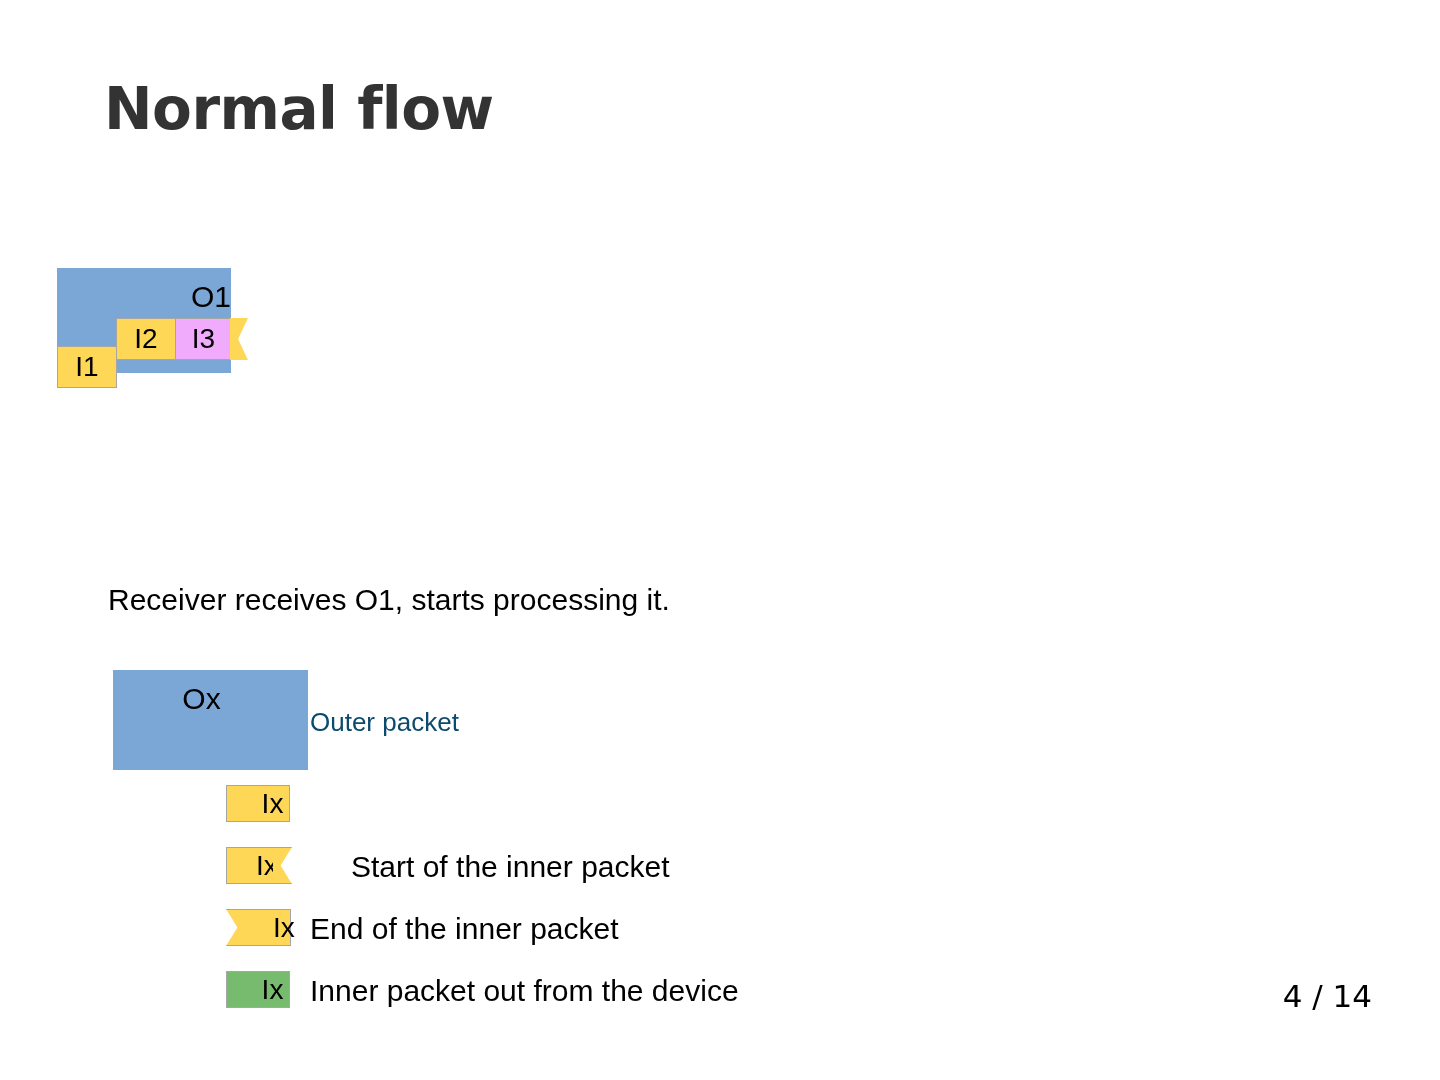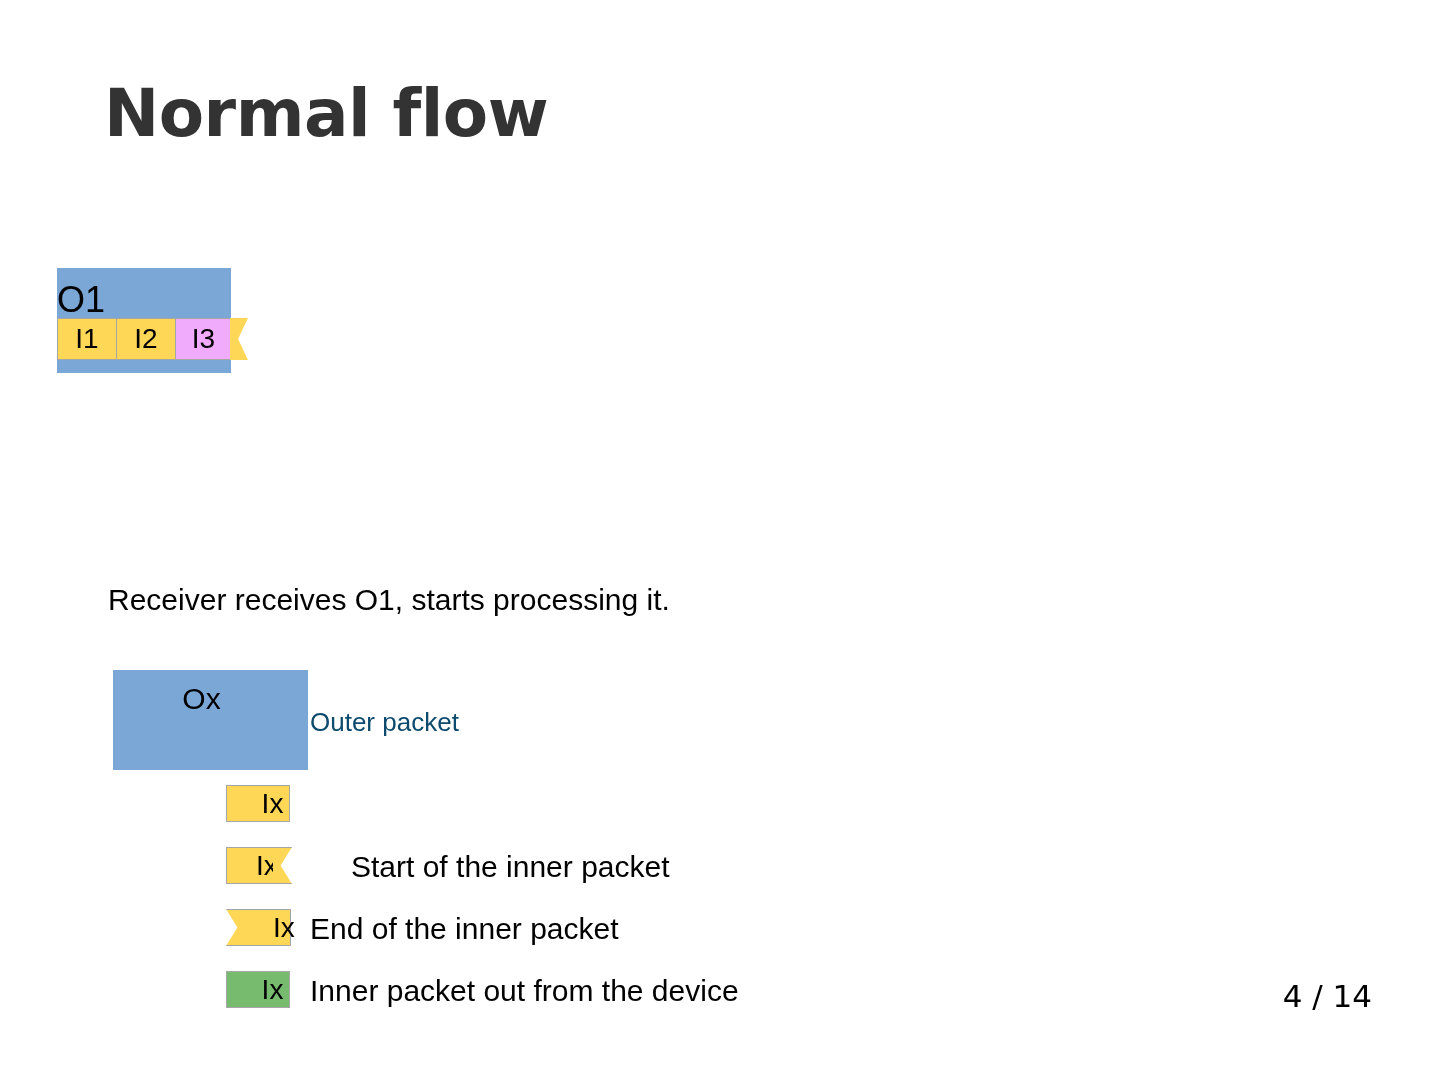--- a/index.html
+++ b/index.html
@@ -21,21 +21,21 @@
     width: 1440px;
     height: 1080px;
   }
 
   
   .slide-title {
     position: absolute;
     left: 104px;
     top: 78px;
     font-family: "DejaVu Sans", sans-serif;
-    font-size: 66px;
+    font-size: 58px;
     font-weight: bold;
     color: #333333;
     letter-spacing: -0.5px;
     line-height: 1.1;
     white-space: nowrap;
   }
 
   
   .packet-diagram {
     position: absolute;
@@ -51,22 +51,22 @@
     height: 105px;
     background: #7BA7D7;
     border: 1px solid #7BA7D7;
     box-sizing: border-box;
   }
   .outer-packet-label {
     position: absolute;
     left: 0;
     top: 14px;
     width: 174px;
-    text-align: left;
-    font-size: 36px;
+    text-align: right;
+    font-size: 30px;
     color: #000000;
     line-height: 1;
   }
   .inner-row {
     position: absolute;
     left: 0;
     top: 50px;
     height: 42px;
     width: 190px;
   }
@@ -75,21 +75,21 @@
     top: 0;
     height: 42px;
     background: #FFD757;
     border: 1px solid #A6A6A6;
     box-sizing: border-box;
     font-size: 28px;
     color: #000000;
     text-align: center;
     line-height: 40px;
   }
-  .inner-seg.seg-i1 { left: 0px;  width: 60px; }
+  .inner-seg.seg-i1 { left: 0px;  width: 60px; margin-top: 28px; }
   .inner-seg.seg-i2 { left: 59px; width: 60px; }
 
   
   .inner-seg.seg-i3 {
     left: 118px;
     width: 56px;
     border-right: none;
     background: #f0abfc;
   }
   .chev-right-tail {

